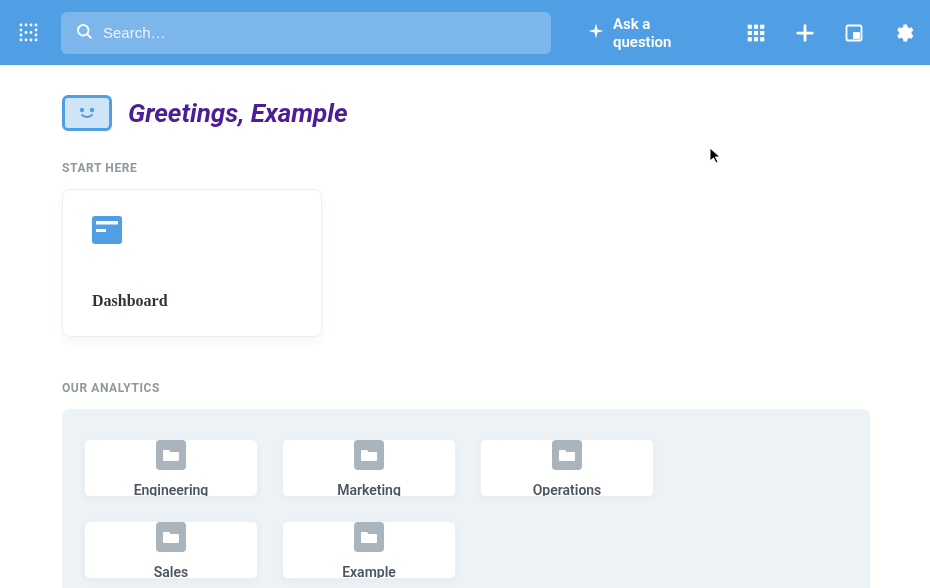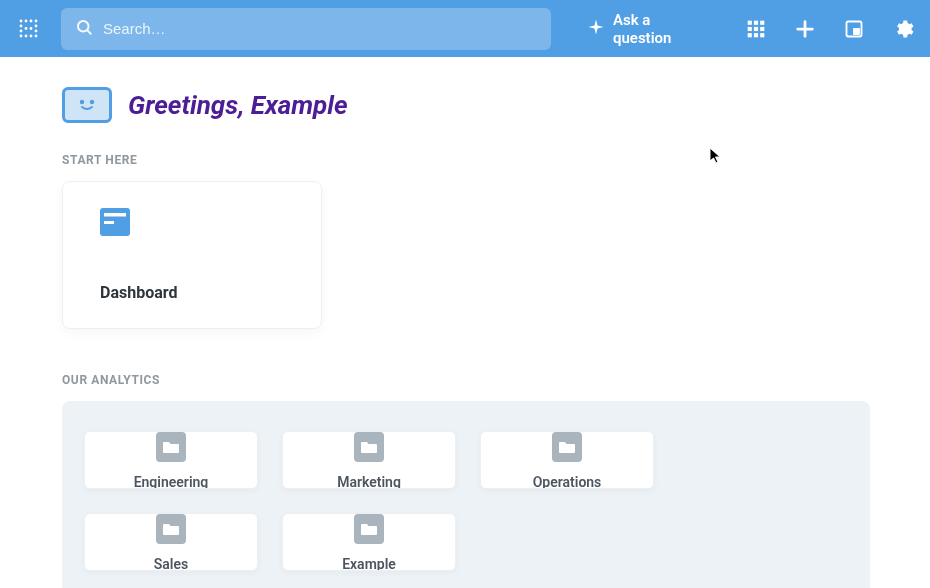--- a/index.html
+++ b/index.html
@@ -9,21 +9,21 @@
     width: 930px;
     height: 588px;
     overflow: hidden;
     position: relative;
   }
   
   .navbar {
     display: flex;
     align-items: center;
     background: #509ee3;
-    height: 57px;
+    height: 65px;
     padding: 0 16px;
     gap: 18px;
   }
   .logo {
     width: 28px;
     height: 28px;
     display: flex;
     align-items: center;
     justify-content: center;
     color: #fff;
@@ -105,25 +105,26 @@
     color: #8f989e;
     margin-bottom: 14px;
   }
   .dash-card {
     width: 260px;
     height: 148px;
     border: 1px solid #edf0f2;
     border-radius: 8px;
     background: #fff;
     box-shadow: 0 4px 12px rgba(0,0,0,0.04);
-    padding: 26px 30px 20px 37px;
+    padding: 26px 30px 20px 29px;
     display: flex;
     flex-direction: column;
     justify-content: space-between;
     cursor: pointer;
+    font-family: Liberation Serif, serif;
   }
   .dash-icon {
     width: 30px;
     height: 28px;
     color: #509ee3;
   }
   .dash-title {
     font-size: 16px;
     font-weight: 700;
     color: #2e353b;

